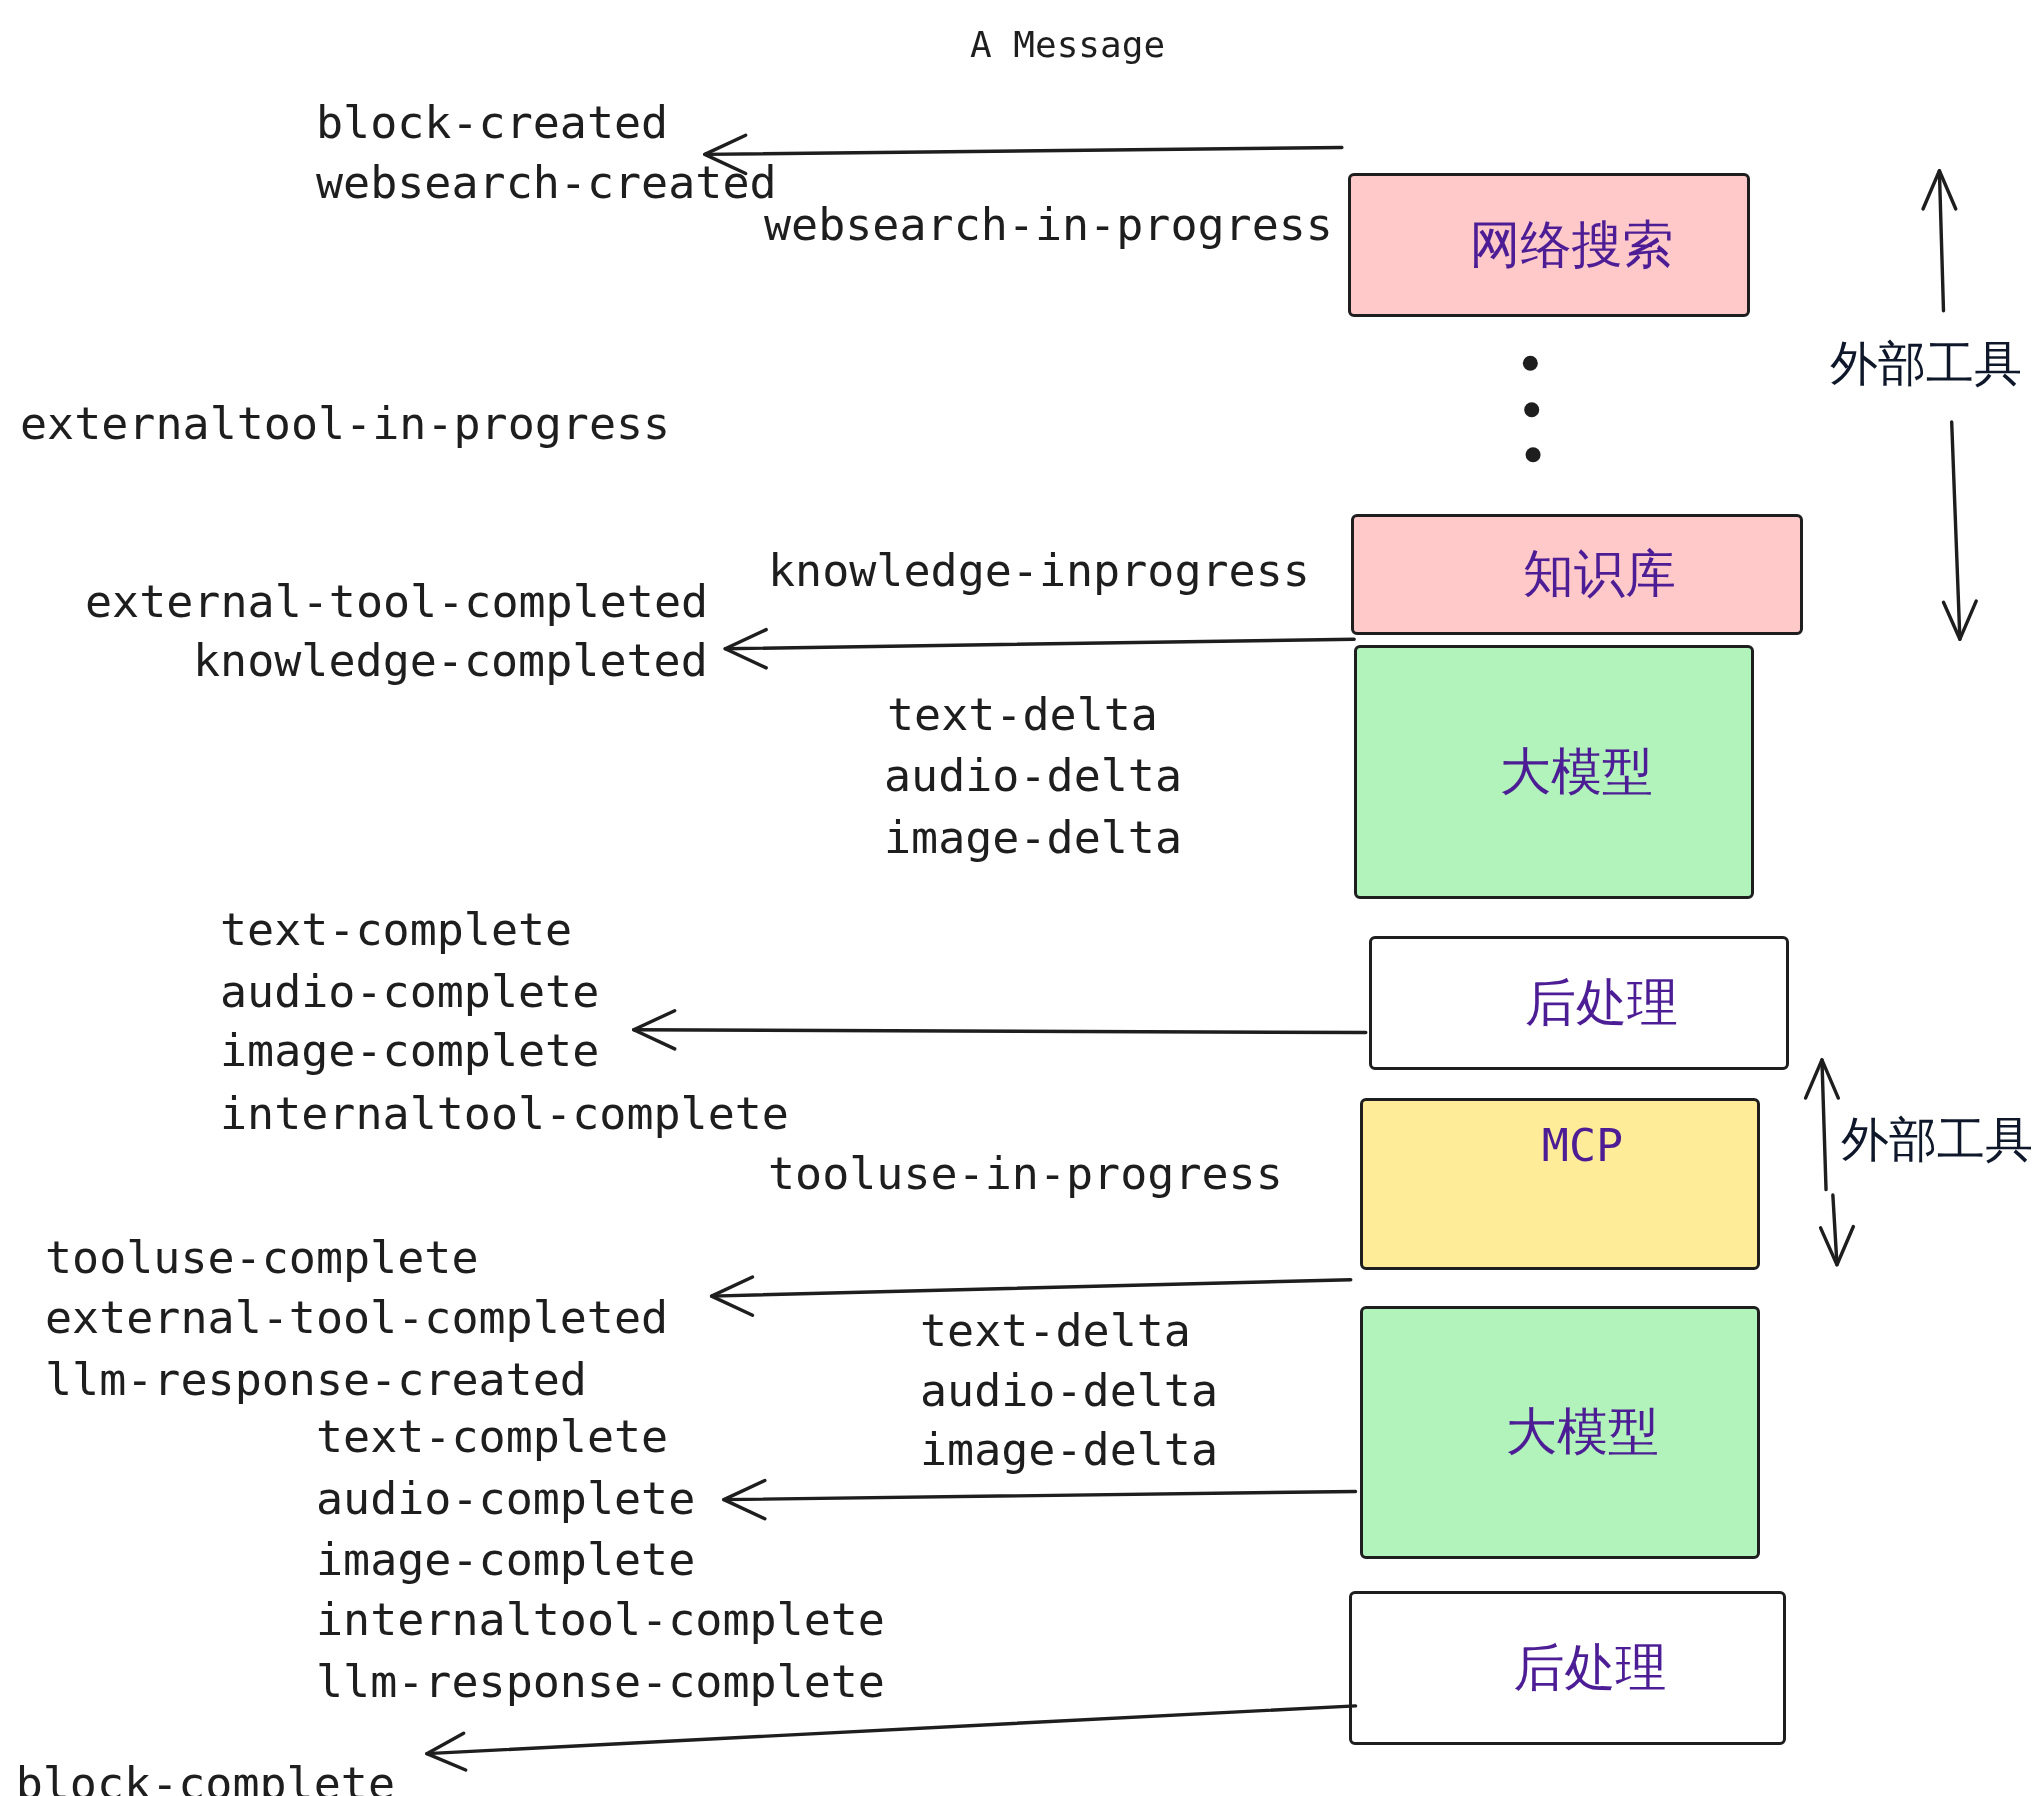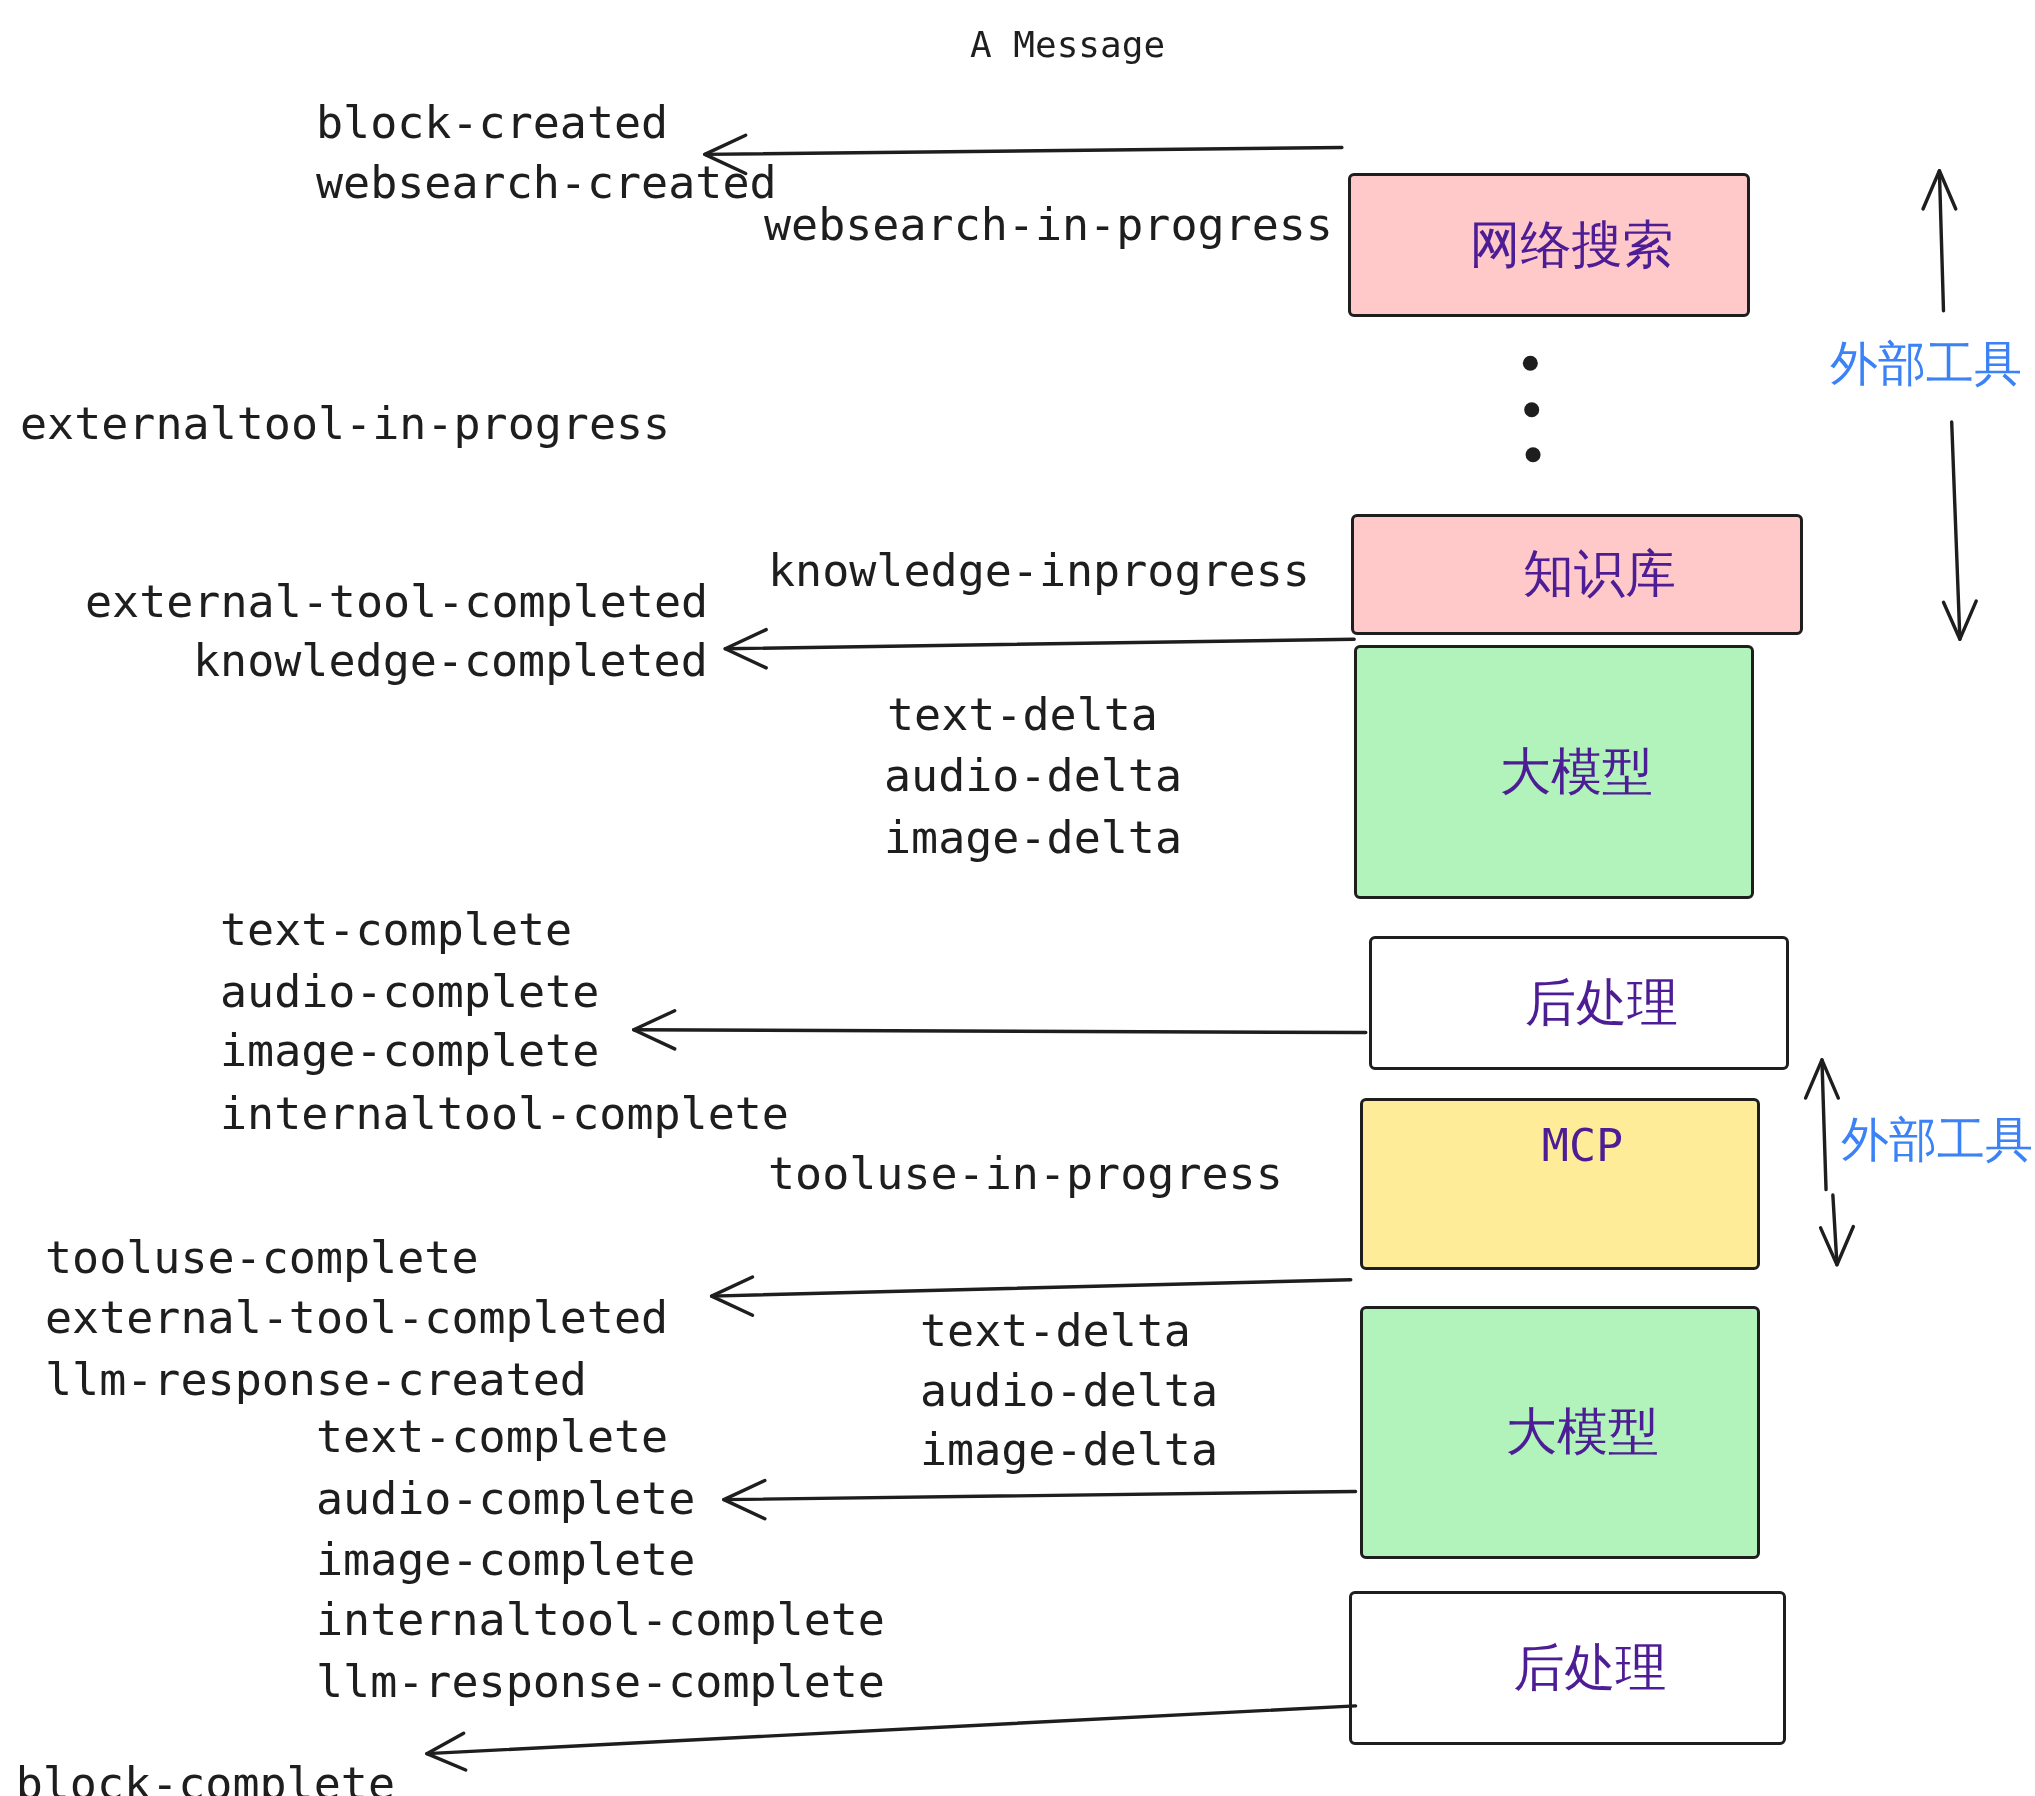--- a/index.html
+++ b/index.html
@@ -51,21 +51,21 @@
     padding-top: 18px;
     font-family: "DejaVu Sans Mono", monospace;
     font-size: 45px;
   }
   .side-label {
     position: absolute;
     font-family: "Liberation Sans", sans-serif;
     font-size: 48px;
     line-height: 61px;
     white-space: nowrap;
-    color: #3b82f6;
+    color: #0f172a;
   }
   svg.overlay {
     position: absolute;
     left: 0; top: 0;
     width: 2035px; height: 1796px;
     pointer-events: none;
   }
   svg.overlay path, svg.overlay line {
     stroke: #1e1e1e;
     stroke-width: 5;

